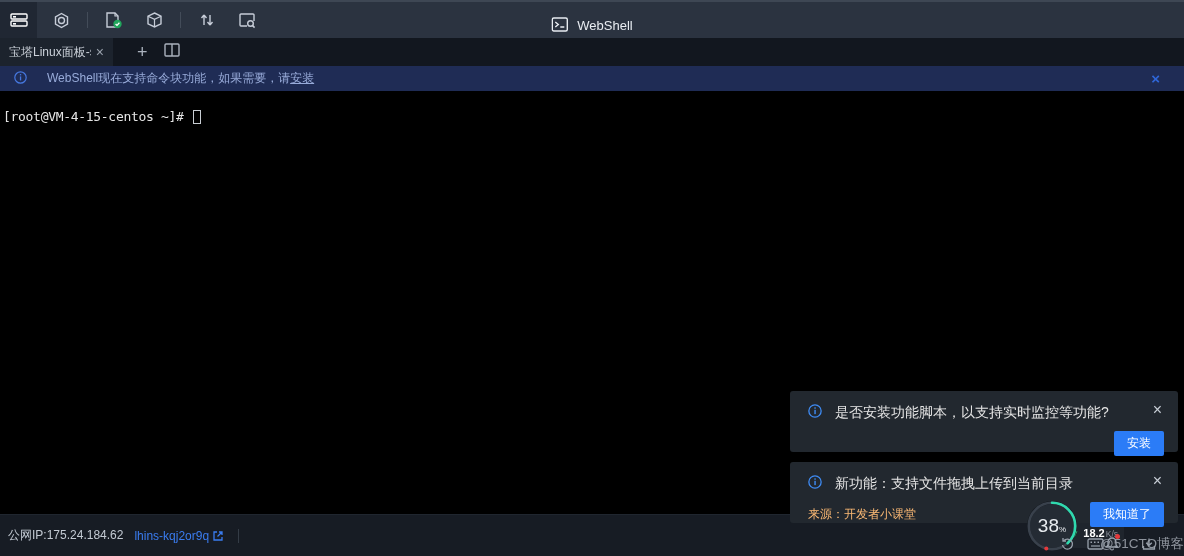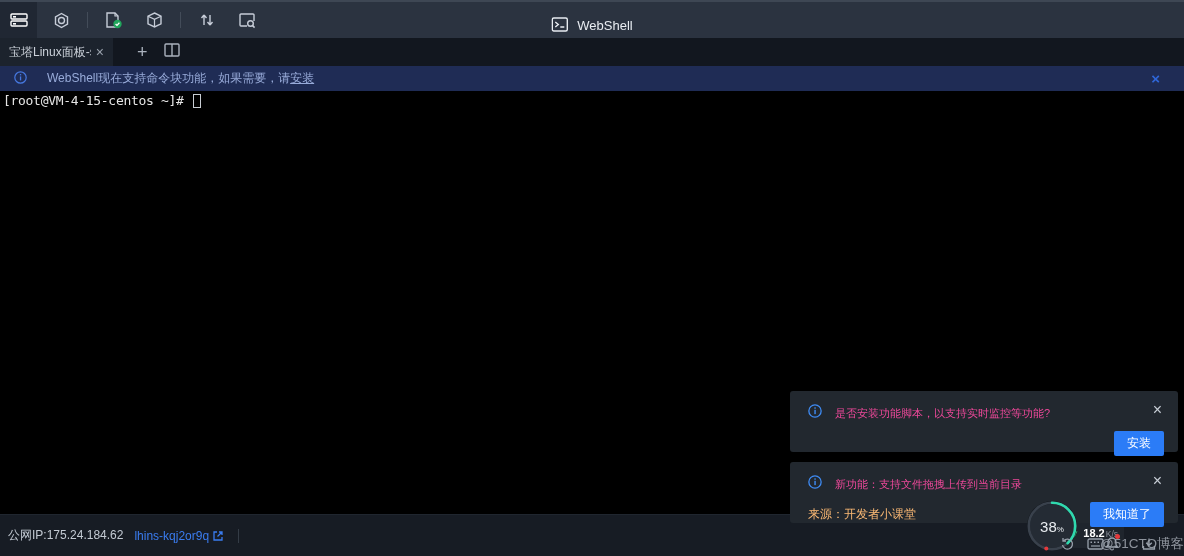--- a/index.html
+++ b/index.html
@@ -31,31 +31,31 @@
   
   .notice { position:absolute; top:66px; left:0; right:0; height:25px; background:#1f2c55;
             display:flex; align-items:center; padding:0 14px; }
   .notice-text { color:#98abd9; font-size:12px; margin-left:20px; }
   .notice-link { color:#98abd9; text-decoration:underline; cursor:pointer; }
   .notice-close { position:absolute; right:24px; color:#2f66d8; font-size:15px; font-weight:bold;
                   cursor:pointer; line-height:1; }
 
   
   .terminal { position:absolute; top:91px; left:0; right:0; bottom:26px; background:#000;
-              padding:2px 0 0 3px; font-family:"DejaVu Sans Mono","Liberation Mono",monospace;
+              padding:18px 0 0 3px; font-family:"DejaVu Sans Mono","Liberation Mono",monospace;
               font-size:13px; color:#e4e4e4; }
   .term-line { display:flex; align-items:center; letter-spacing:-0.3px; }
   .cursor { display:inline-block; width:8px; height:14px; border:1px solid #c8cdd3; margin-left:2px; }
 
   
   .toasts { position:absolute; top:391px; right:6px; width:388px; z-index:10; }
   .toast { position:relative; background:#22282f; border-radius:3px; height:61px; margin-bottom:10px;
            padding:13px 14px 10px 18px; }
   .toast-row1 { display:flex; align-items:center; }
-  .toast-msg { color:#ec4899; font-size:11px; margin-left:13px; }
+  .toast-msg { color:#e5e5e5; font-size:14px; margin-left:13px; }
   .toast-close { position:absolute; right:16px; top:11px; color:#c9cfd7; font-size:16px;
                  line-height:1; cursor:pointer; }
   .toast-row2 { display:flex; align-items:center; margin-top:9px; }
   .toast-source { color:#fdba74; font-size:12px; }
   .toast-btn { margin-left:auto; background:#2b7cf7; color:#fff; font-size:12px; border:none;
                border-radius:2px; padding:4px 13px; cursor:pointer; font-family:inherit; }
 
   
   .statusbar { position:absolute; bottom:0; left:0; right:0; height:42px; background:#171c24;
                border-top:1px solid #20262f; display:flex; align-items:center; padding:0 8px;
@@ -71,21 +71,21 @@
                 display:flex; flex-direction:column; justify-content:center; padding-right:6px; }
   .speed-row { display:flex; align-items:baseline; justify-content:flex-end; height:19px; }
   .arrow-up { color:#3fa9f5; font-size:10px; margin-right:4px; }
   .arrow-down { color:#2ecc71; font-size:10px; margin-right:4px; }
   .speed-val { color:#fff; font-size:11px; font-weight:bold; }
   .speed-unit { color:#8a919b; font-size:8.5px; margin-left:1px; }
 
   .gauge { position:absolute; left:1026px; top:500px; width:52px; height:52px; z-index:12; cursor:pointer; }
   .gauge-label { position:absolute; inset:0; display:flex; align-items:center; justify-content:center;
                  color:#e8ecf0; }
-  .gauge-num { font-size:15px; }
+  .gauge-num { font-size:19px; }
   .gauge-pct { font-size:8px; margin-top:6px; }
 
   .sb-icon { position:absolute; z-index:13; display:flex; cursor:pointer; }
   .watermark { position:absolute; left:1100px; top:535px; z-index:30; color:rgba(158,164,173,0.88);
                font-size:13.5px; pointer-events:none; }
   .bell-dot { position:absolute; right:-1px; top:-2px; width:5px; height:5px; border-radius:50%;
               background:#e4393c; }
 </style>
 </head>
 <body>

